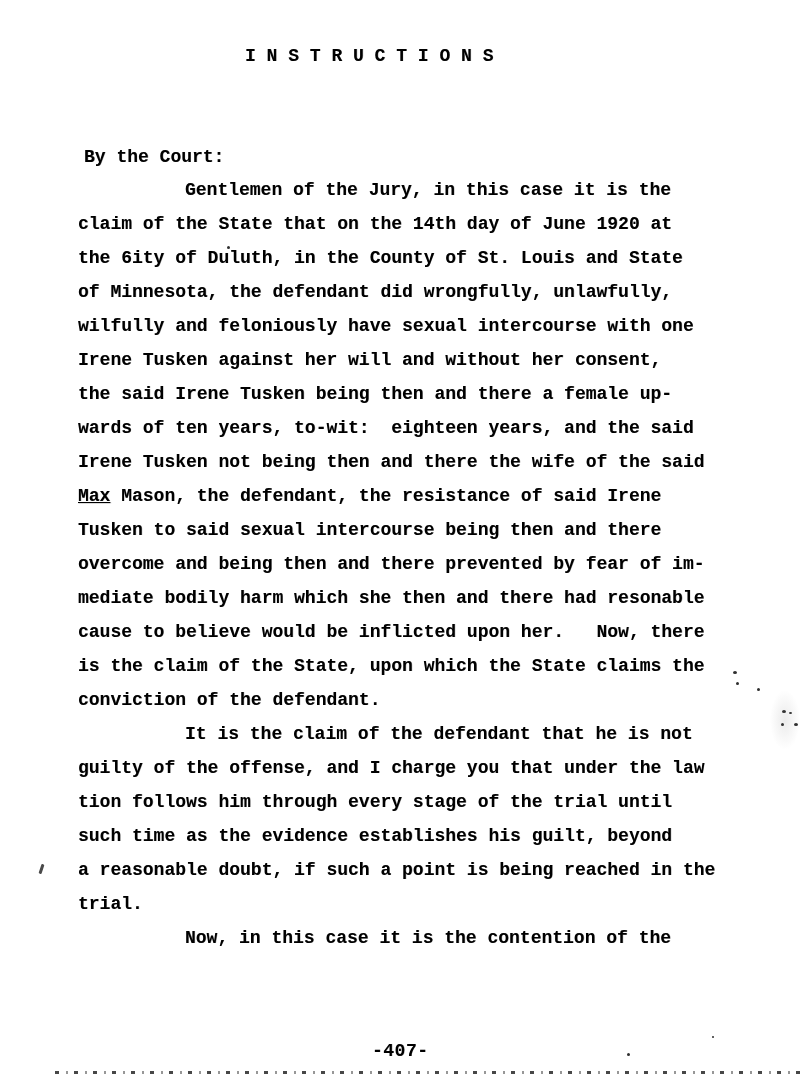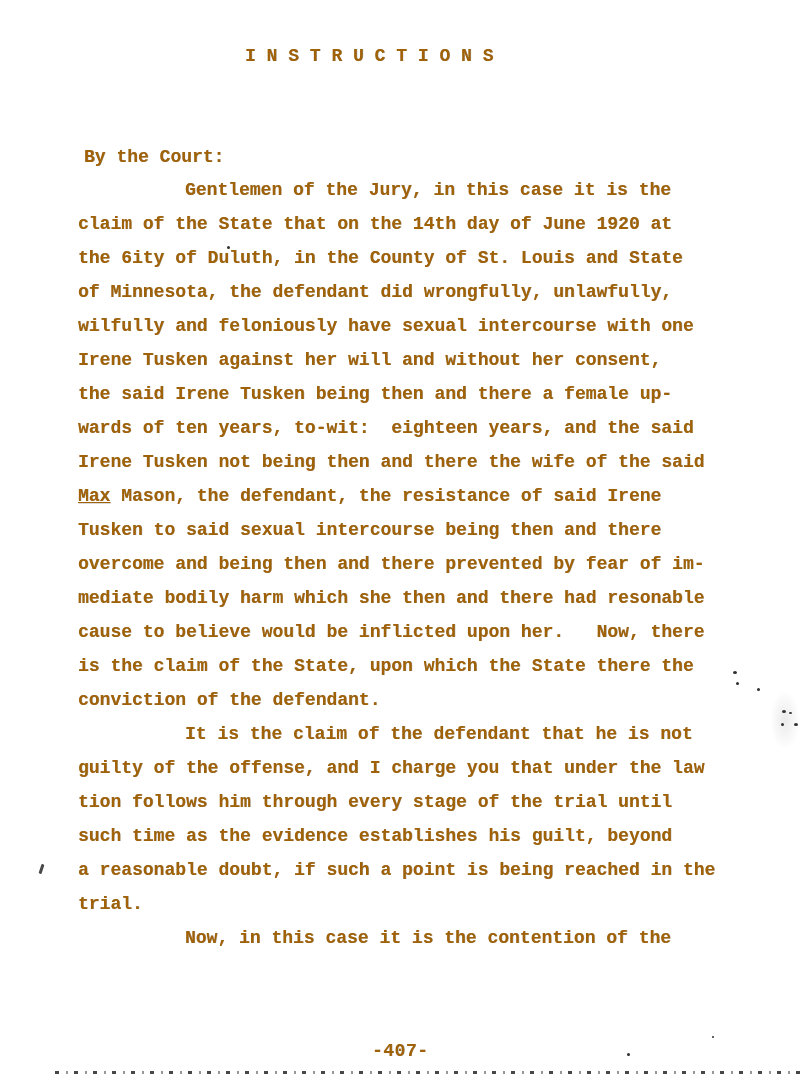--- a/index.html
+++ b/index.html
@@ -4,21 +4,21 @@
 <style>
   html,body{margin:0;padding:0;background:#e8e8e8;}
   .page{
     position:relative;
     width:800px;height:1079px;
     margin:0 auto;
     background:#ffffff;
     overflow:hidden;
     font-family:"Liberation Mono","DejaVu Sans Mono",monospace;
     font-weight:700;
-    color:#a16207;
+    color:#000000;
     text-shadow:0.4px 0.4px 0 rgba(25,25,25,0.4);
   }
   .title{
     position:absolute;top:46px;left:245px;
     font-size:18px;white-space:pre;
   }
   .byline{
     position:absolute;top:147px;left:84px;
     font-size:18px;white-space:pre;text-align:right;
   }
@@ -71,21 +71,21 @@
         <div class="line">wilfully and feloniously have sexual intercourse with one</div>
         <div class="line">Irene Tusken against her will and without her consent,</div>
         <div class="line">the said Irene Tusken being then and there a female up-</div>
         <div class="line">wards of ten years, to-wit:  eighteen years, and the said</div>
         <div class="line">Irene Tusken not being then and there the wife of the said</div>
         <div class="line"><span class="underlined">Max</span> Mason, the defendant, the resistance of said Irene</div>
         <div class="line">Tusken to said sexual intercourse being then and there</div>
         <div class="line">overcome and being then and there prevented by fear of im-</div>
         <div class="line">mediate bodily harm which she then and there had resonable</div>
         <div class="line">cause to believe would be inflicted upon her.   Now, there</div>
-        <div class="line">is the claim of the State, upon which the State there the</div>
+        <div class="line">is the claim of the State, upon which the State claims the</div>
         <div class="line">conviction of the defendant.</div>
       </div>
       <div>
         <div class="line indent">It is the claim of the defendant that he is not</div>
         <div class="line">guilty of the offense, and I charge you that under the law</div>
         <div class="line">tion follows him through every stage of the trial until</div>
         <div class="line">such time as the evidence establishes his guilt, beyond</div>
         <div class="line">a reasonable doubt, if such a point is being reached in the</div>
         <div class="line">trial.</div>
       </div>

